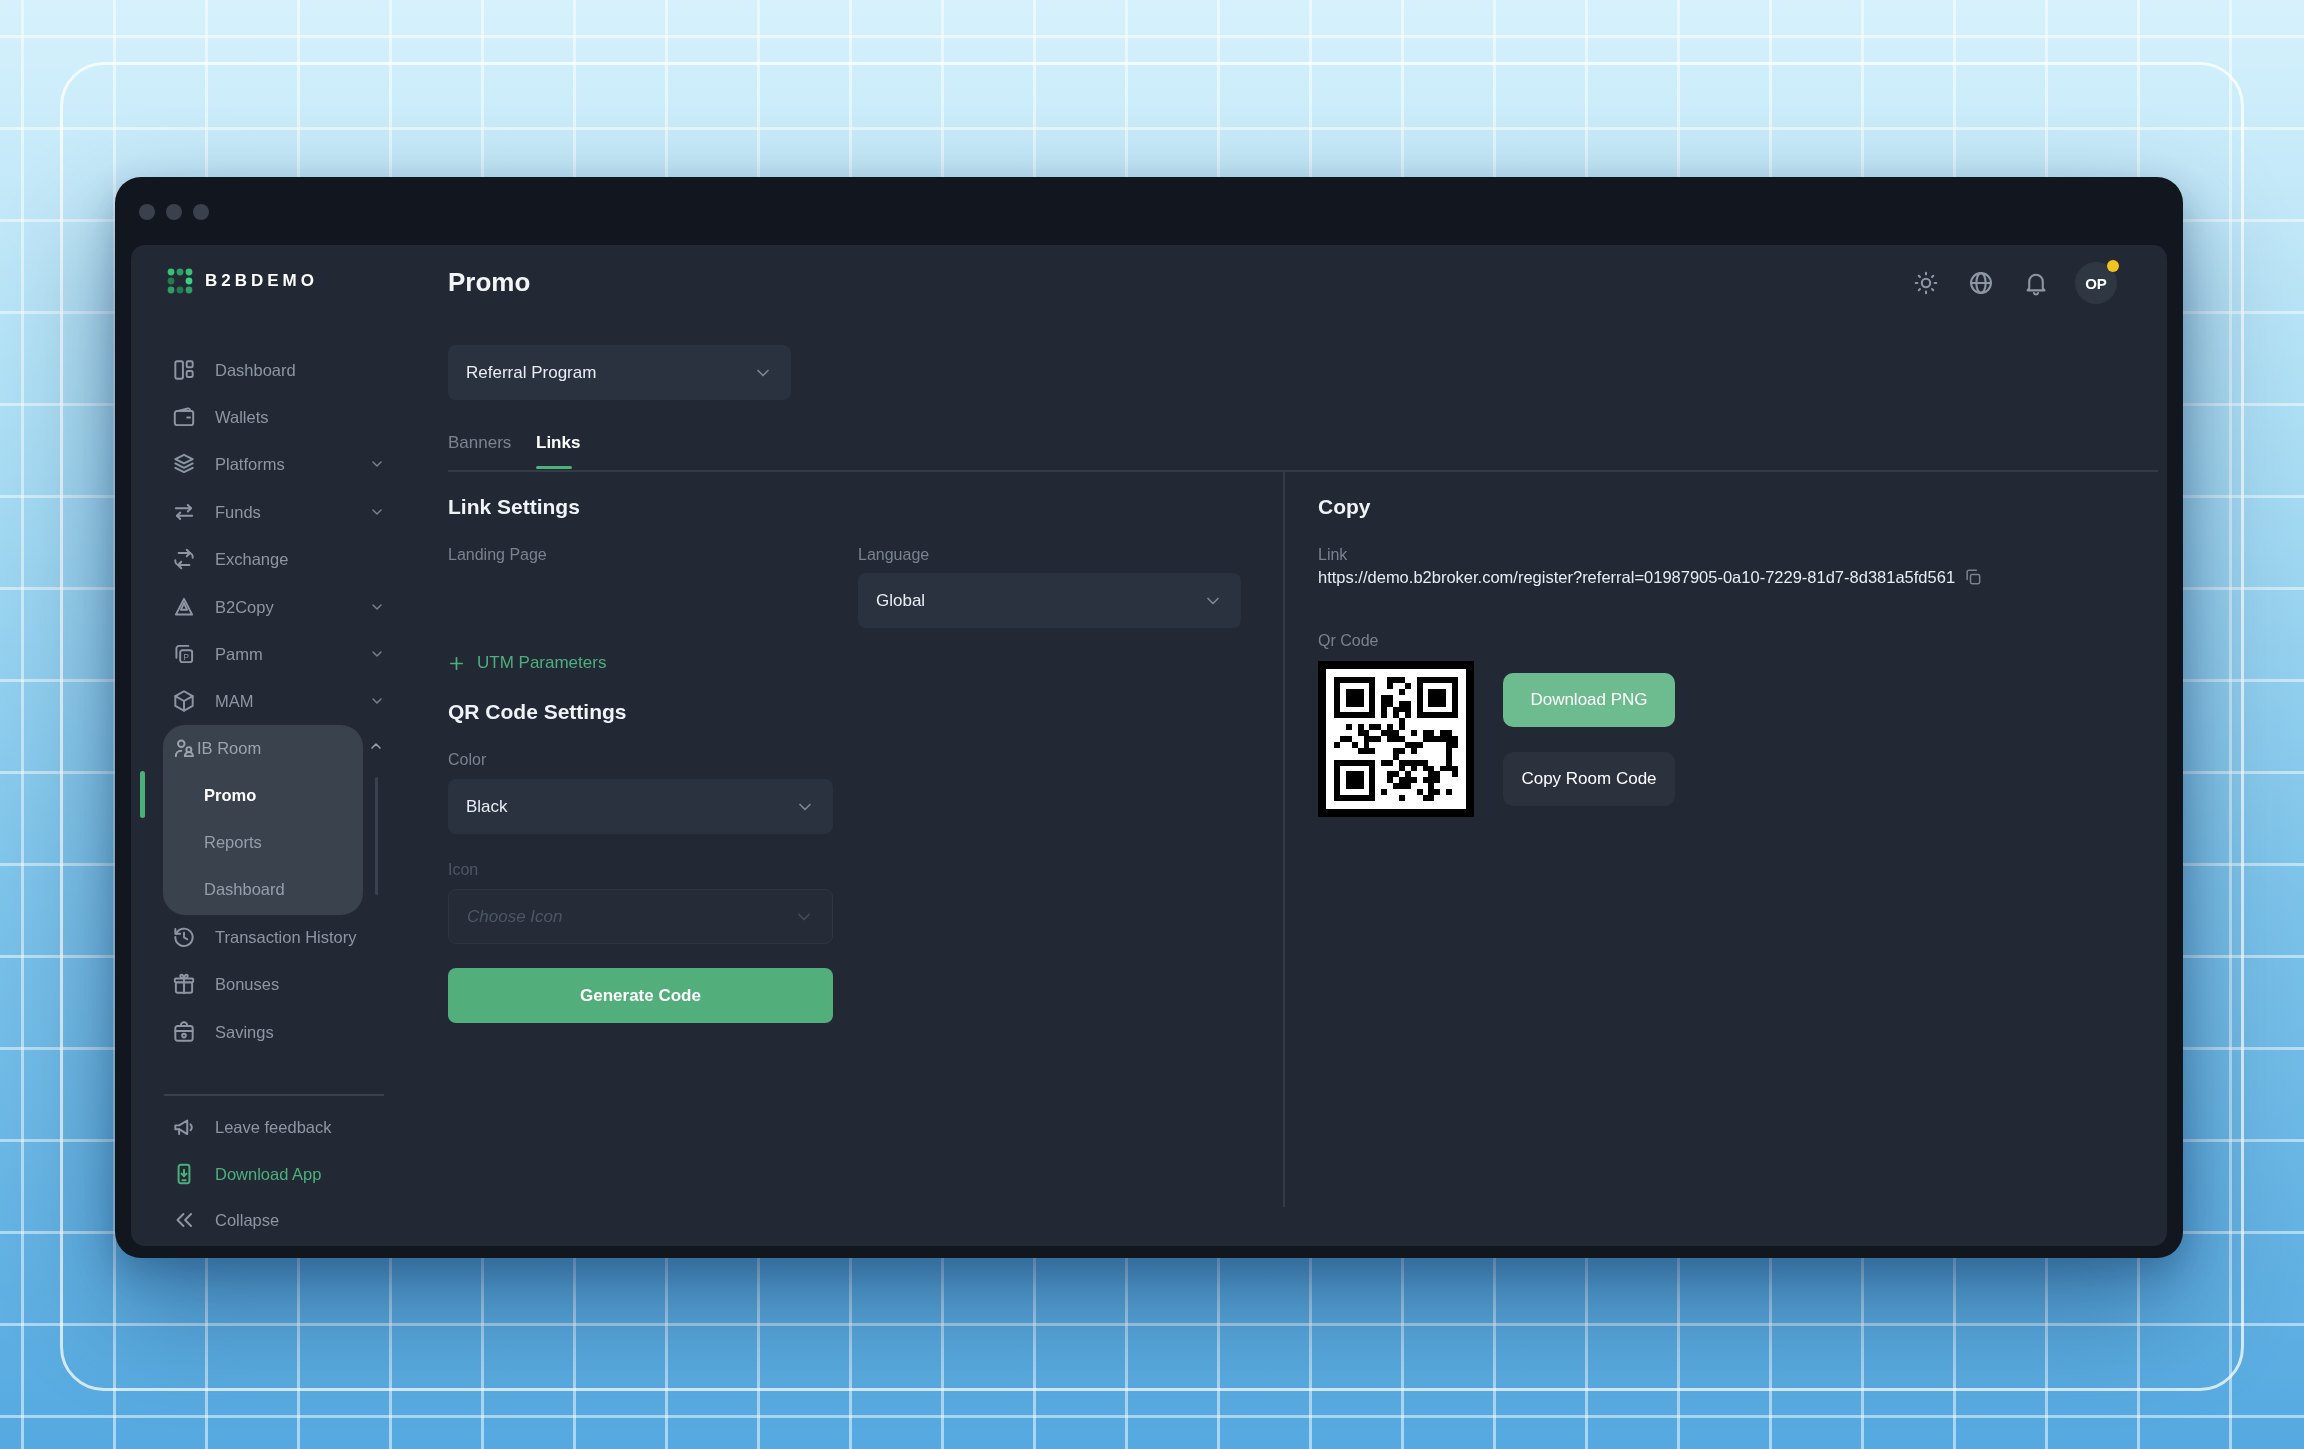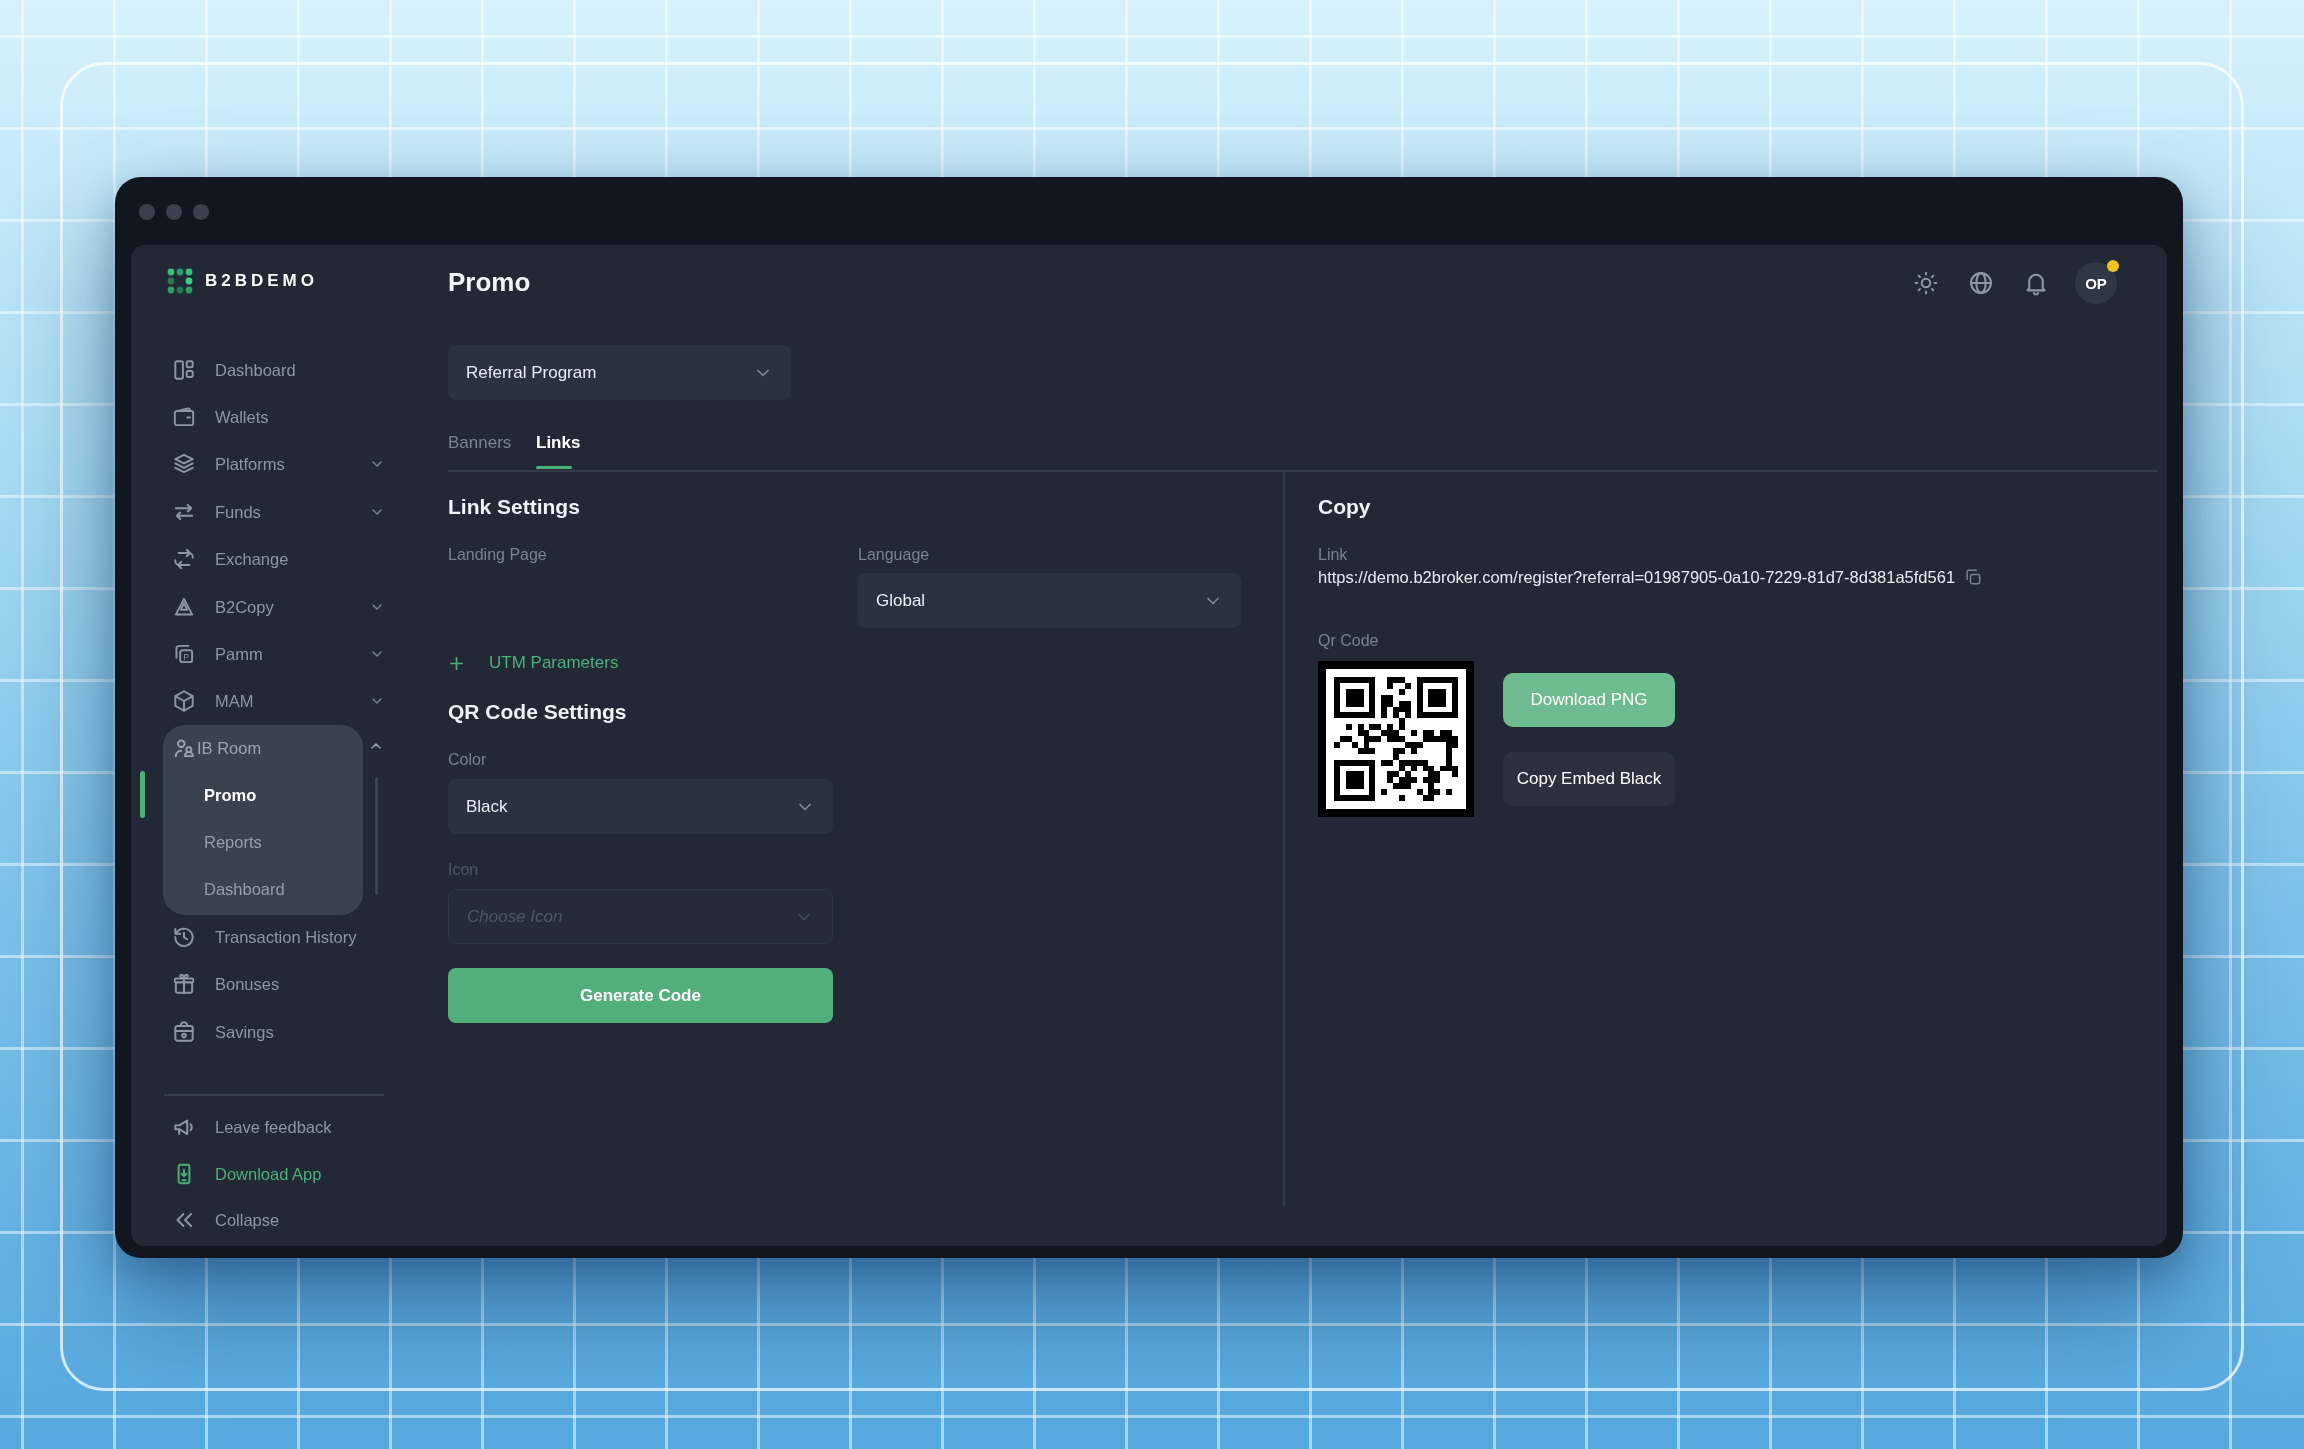--- a/index.html
+++ b/index.html
@@ -67,21 +67,21 @@
   .sel.disabled .chev{ color:#454e5c; }
   .flabel{ position:absolute; font-size:16px; color:#79828e; }
   .flabel.dim{ color:#4d5665; }
   .h2{ position:absolute; font-size:21px; font-weight:700; color:#f0f3f7; }
   .tab{ position:absolute; top:188px; font-size:17px; color:#7b8490; cursor:pointer; }
   .tab.active{ color:#ffffff; font-weight:700; }
   .tab-underline{ position:absolute; left:405px; top:221px; width:36px; height:3px;
     background:#4cb07a; border-radius:2px; }
   .tab-border{ position:absolute; left:317px; top:225px; width:1710px; height:1.5px; background:#333b47; }
   .v-div{ position:absolute; left:1152px; top:227px; width:2px; height:735px; background:#333b47; }
-  .utm{ position:absolute; left:317px; top:408px; display:flex; align-items:center; gap:24px;
+  .utm{ position:absolute; left:317px; top:408px; display:flex; align-items:center; gap:12px;
     color:#4cb07a; font-size:17px; cursor:pointer; }
   .btn{ position:absolute; border:none; border-radius:8px; color:#fff; font-size:17px; font-weight:700;
     font-family:"Liberation Sans",sans-serif; display:flex; align-items:center; justify-content:center; cursor:pointer; }
   .btn.generate{ left:317px; top:723px; width:385px; height:55px; background:#52ae7a; }
   .btn.download{ left:1372px; top:428px; width:172px; height:54px; background:#6cbc90; border-radius:10px; font-weight:400;}
   .btn.embed{ left:1372px; top:507px; width:172px; height:54px; background:#2b323e; border-radius:10px; font-weight:400;}
   .url-row{ position:absolute; left:1187px; top:322px; display:flex; align-items:center; gap:8px;
     color:#e8ecf1; font-size:16.5px; }
   .copy-ic{ color:#79828e; cursor:pointer; }
   .qr-box{ position:absolute; left:1187px; top:416px; width:156px; height:156px;
@@ -480,16 +480,16 @@
           <rect x="16" y="19" width="1" height="1" fill="#000"></rect>
           <rect x="17" y="19" width="1" height="1" fill="#000"></rect>
           <rect x="19" y="19" width="1" height="1" fill="#000"></rect>
           <rect x="11" y="20" width="1" height="1" fill="#000"></rect>
           <rect x="15" y="20" width="1" height="1" fill="#000"></rect>
           <rect x="16" y="20" width="1" height="1" fill="#000"></rect>
         </svg>
     </div>
 
     <button class="btn download">Download PNG</button>
-    <button class="btn embed">Copy Embed Black</button>
+    <button class="btn embed">Copy Room Code</button>
 
   </div>
 </div>
 
 </body></html>

